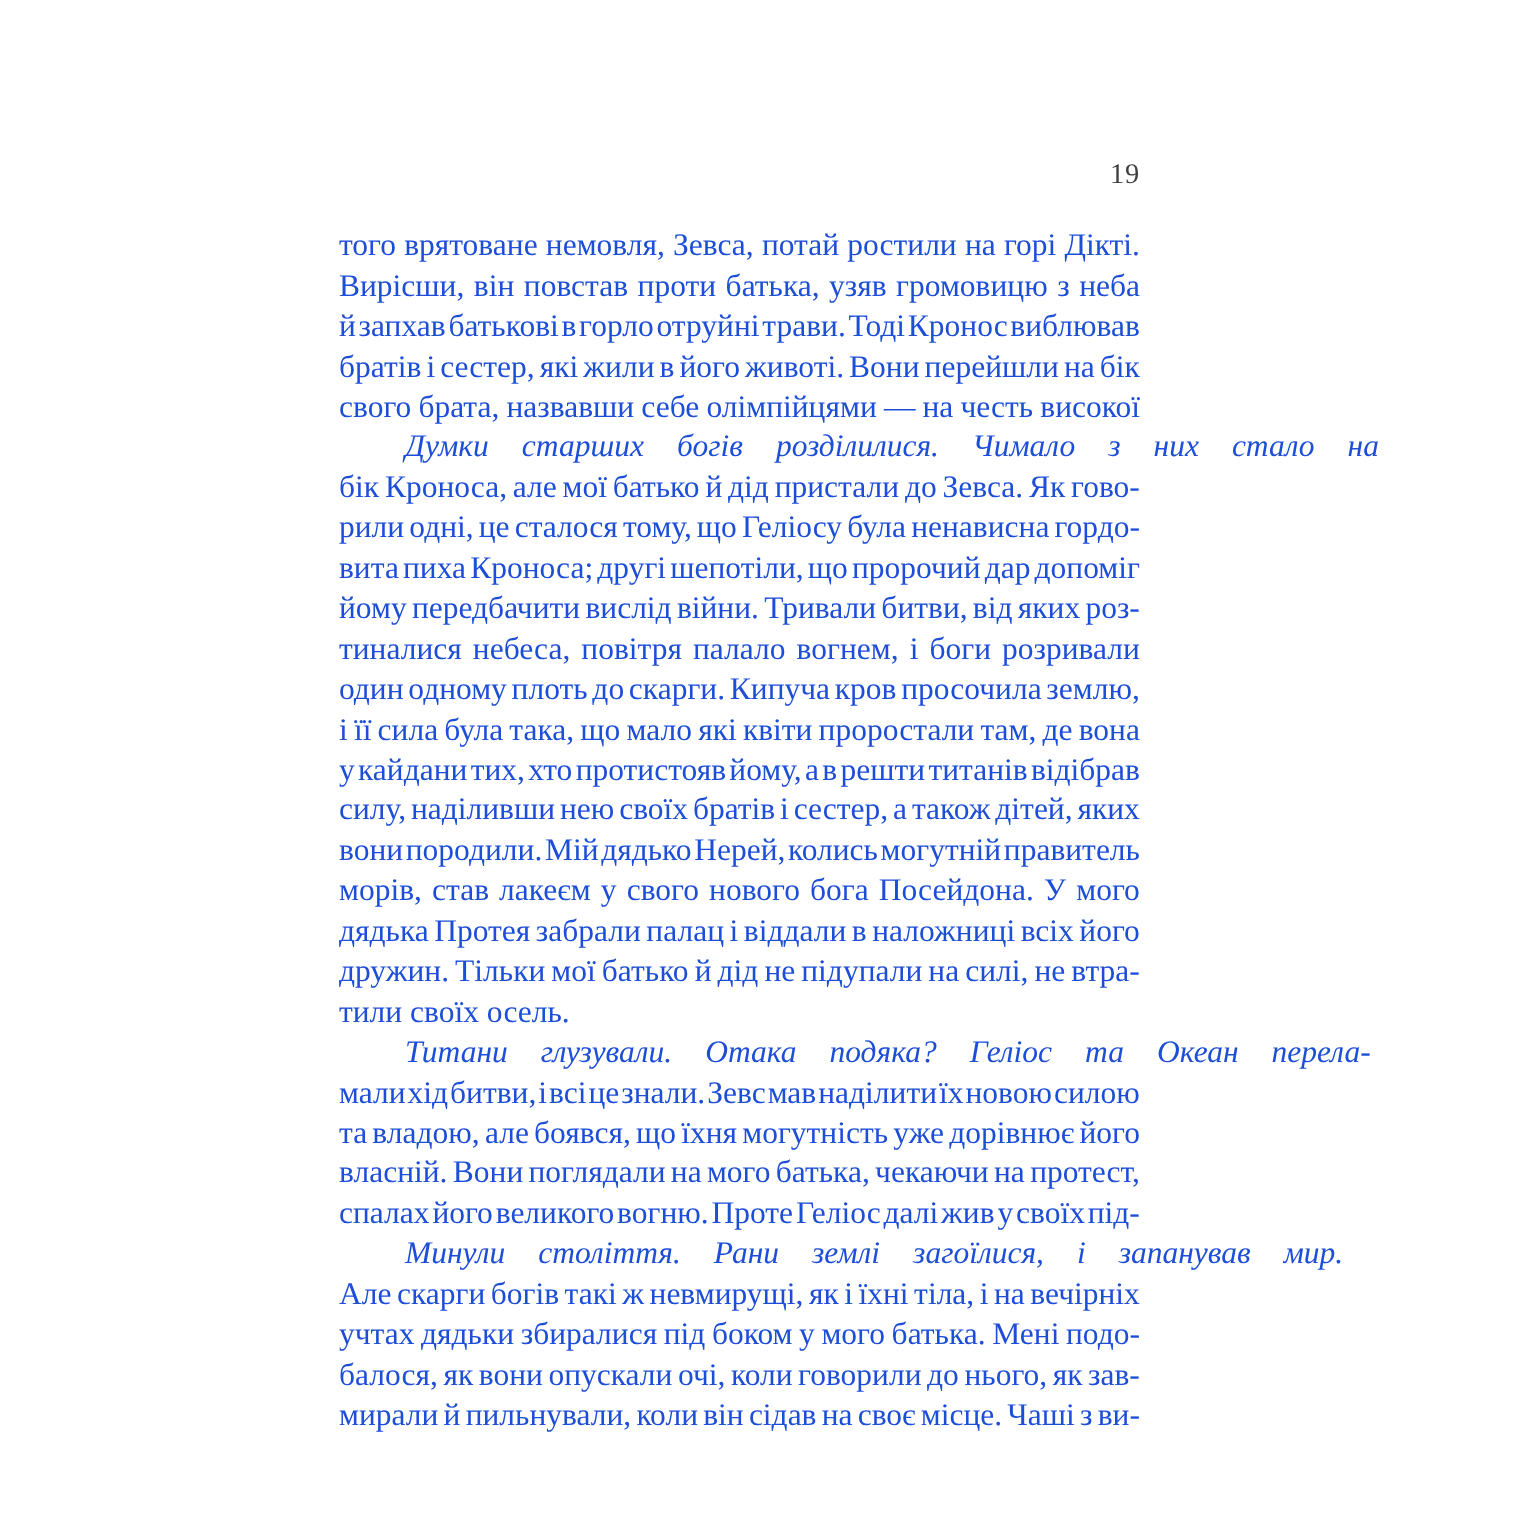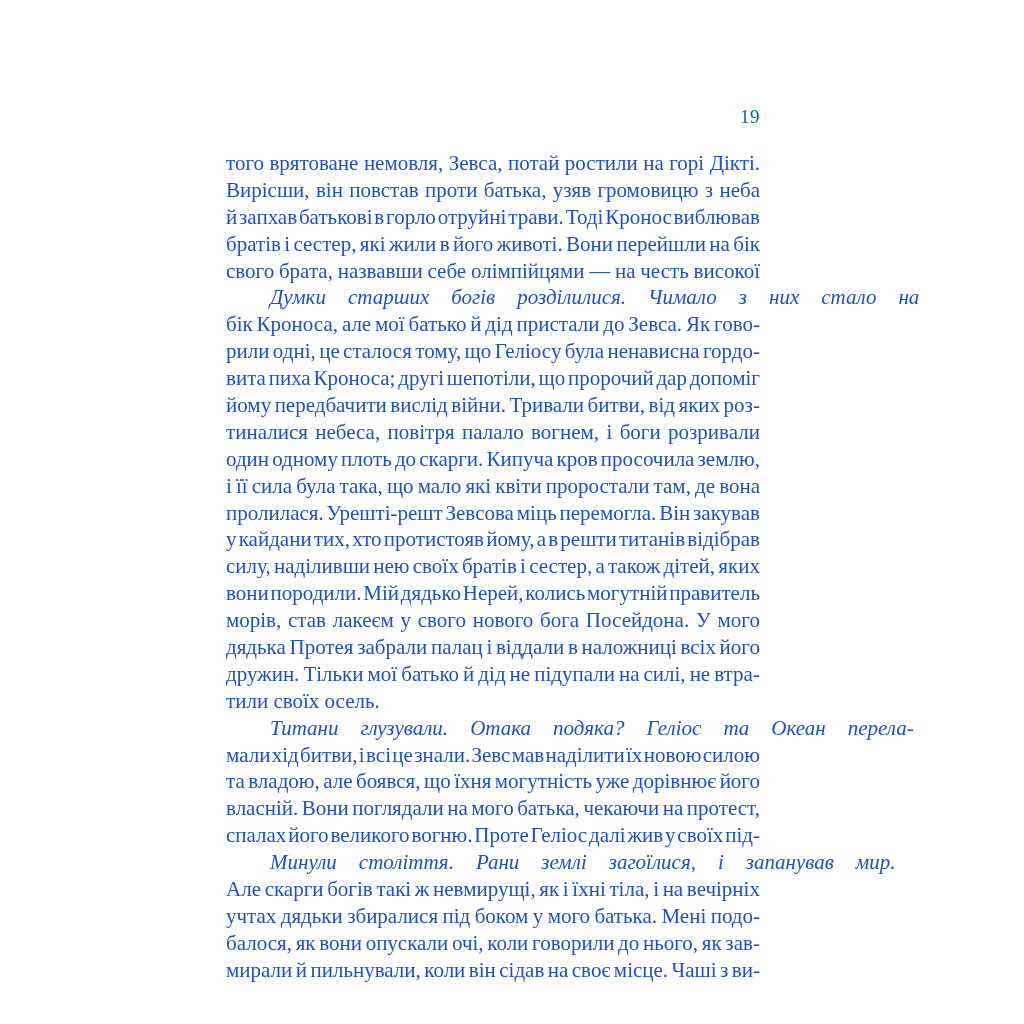--- a/index.html
+++ b/index.html
@@ -24,21 +24,21 @@
     background: #ffffff;
   }
   .folio {
     position: absolute;
     left: 226px;
     top: 106px;
     width: 534px;
     text-align: right;
     font-size: 19px;
     letter-spacing: 0.5px;
-    color: #0369a1;
+    color: #404040;
   }
   .textblock {
     position: absolute;
     left: 226px;
     top: 150px;
     width: 534px;
   }
   .para {
     margin: 0;
   }
@@ -229,29 +229,20 @@
           <span class="w">що</span>
           <span class="w">мало</span>
           <span class="w">які</span>
           <span class="w">квіти</span>
           <span class="w">проростали</span>
           <span class="w">там,</span>
           <span class="w">де</span>
           <span class="w">вона</span>
         </div>
         <div class="line just">
-          <span class="w">пролилася.</span>
-          <span class="w">Урешті-решт</span>
-          <span class="w">Зевсова</span>
-          <span class="w">міць</span>
-          <span class="w">перемогла.</span>
-          <span class="w">Він</span>
-          <span class="w">закував</span>
-        </div>
-        <div class="line just">
           <span class="w">у</span>
           <span class="w">кайдани</span>
           <span class="w">тих,</span>
           <span class="w">хто</span>
           <span class="w">протистояв</span>
           <span class="w">йому,</span>
           <span class="w">а</span>
           <span class="w">в</span>
           <span class="w">решти</span>
           <span class="w">титанів</span>

